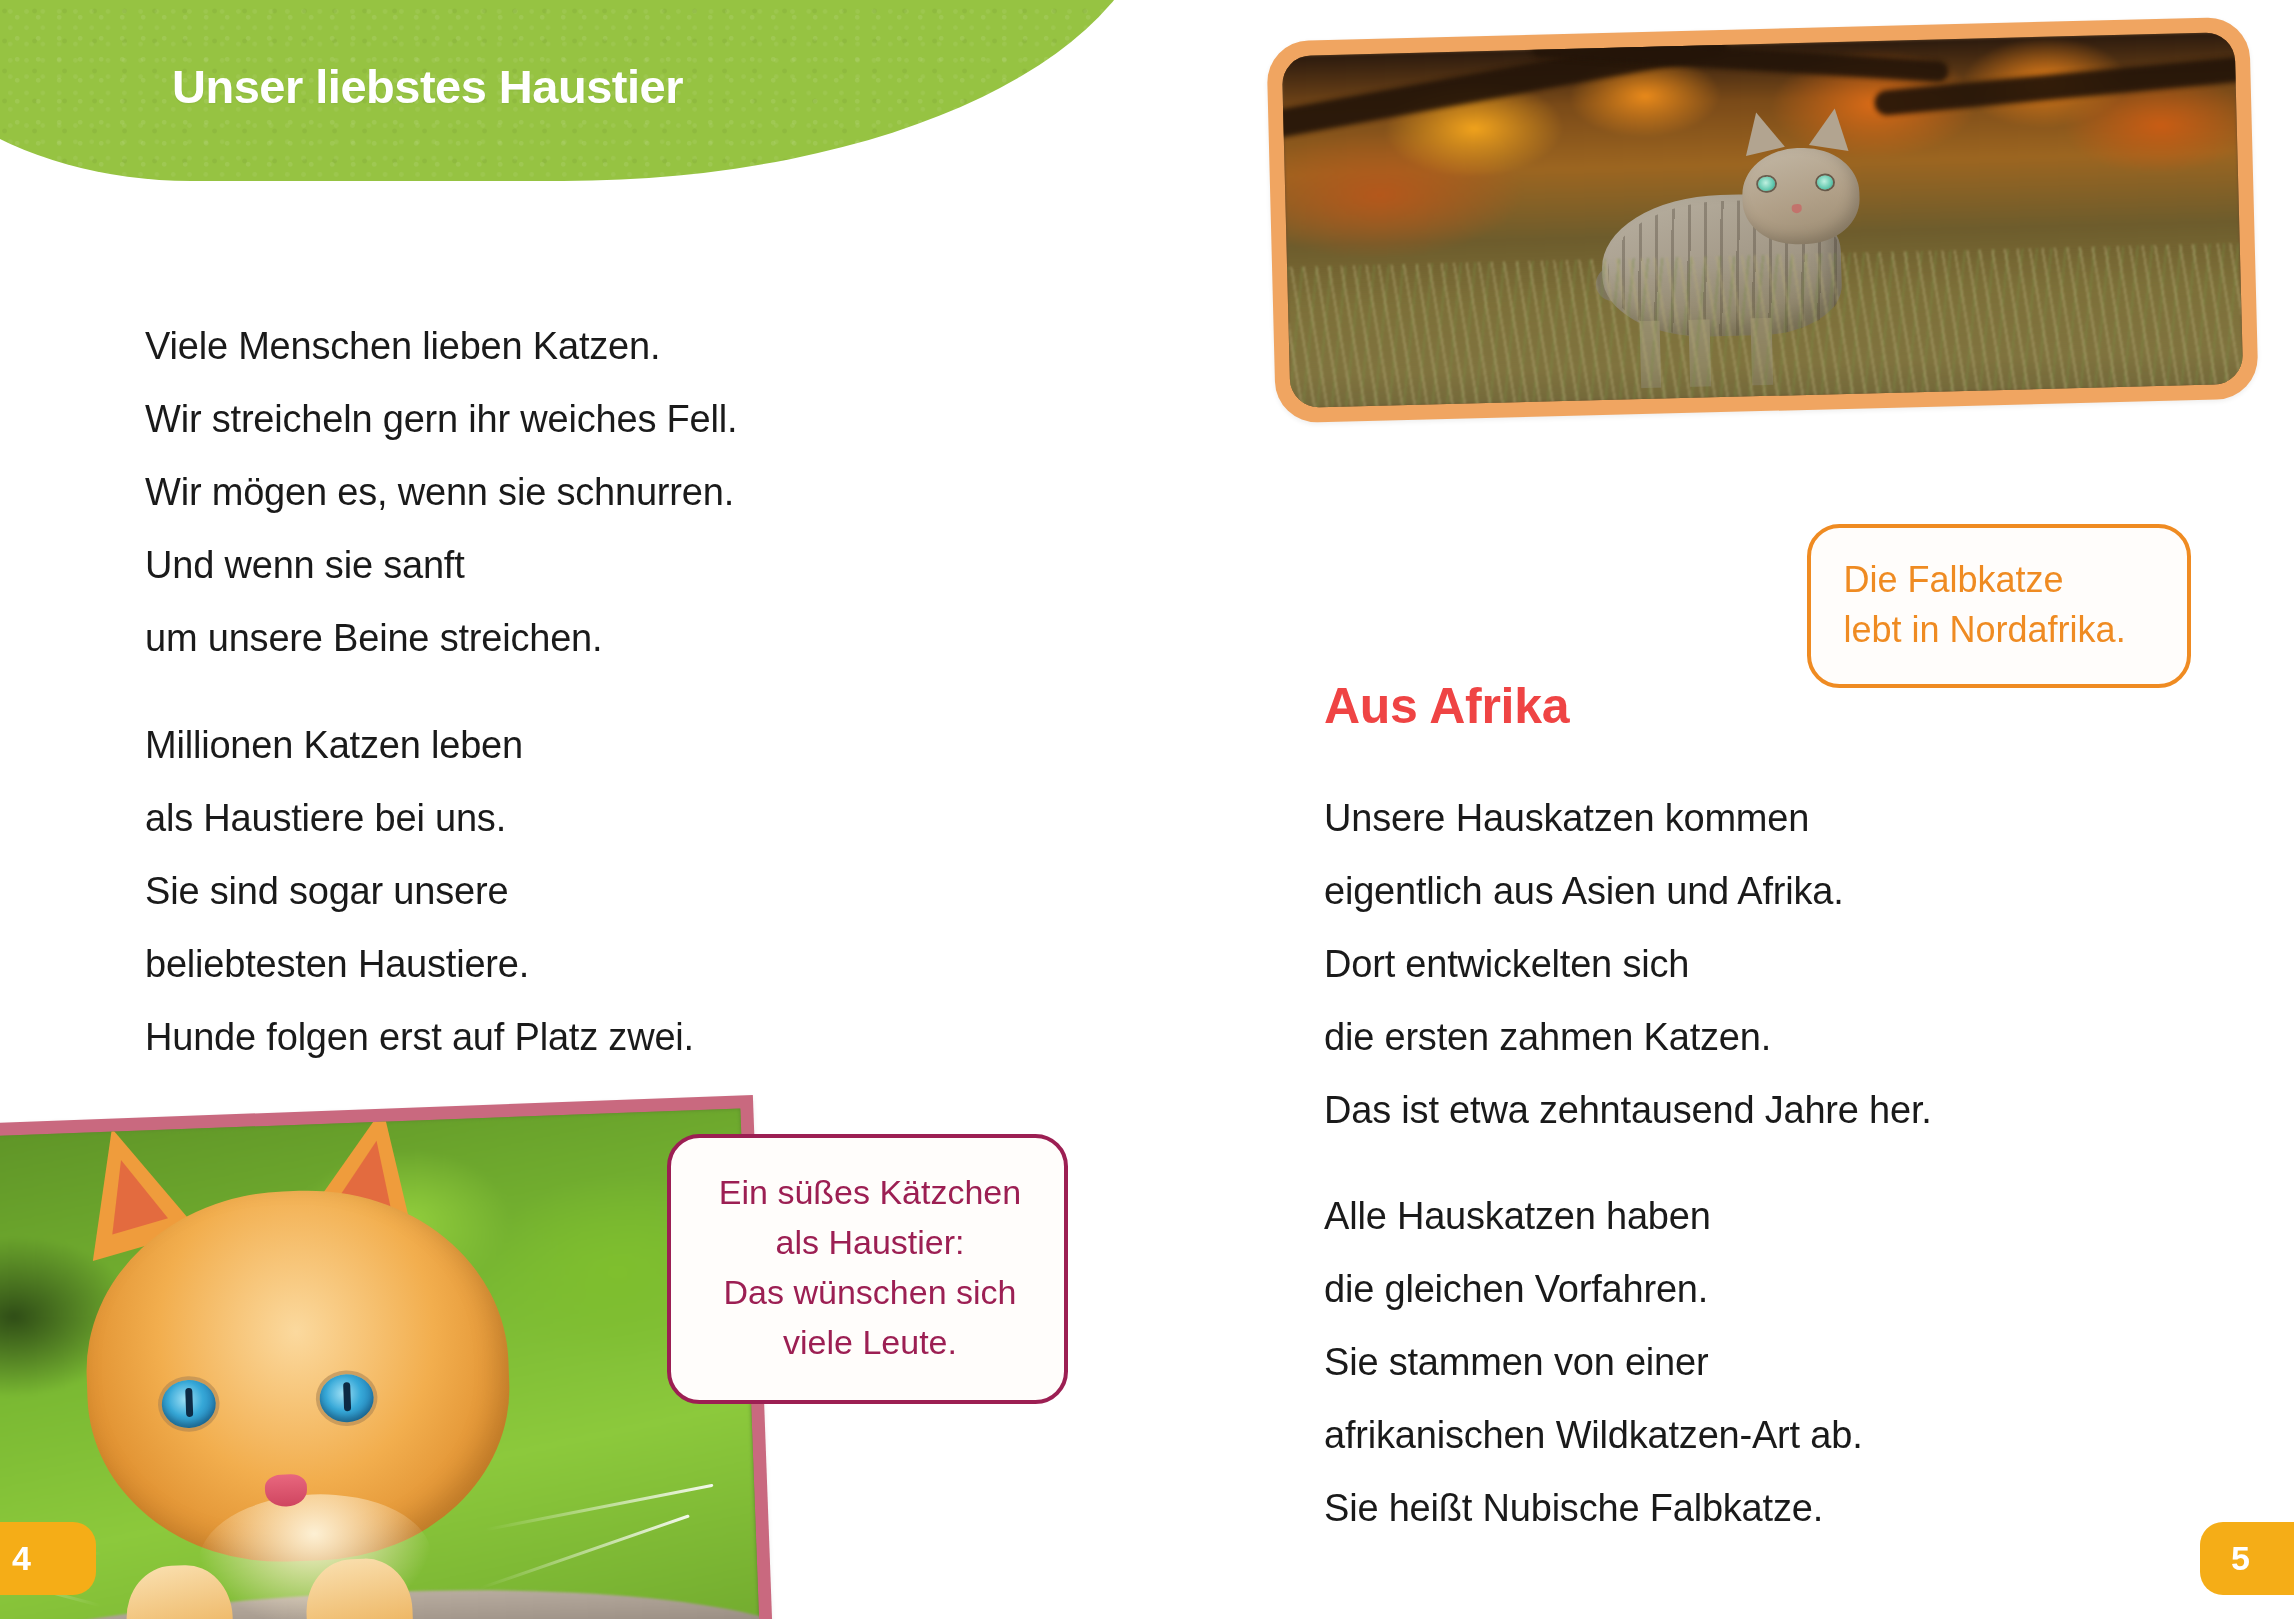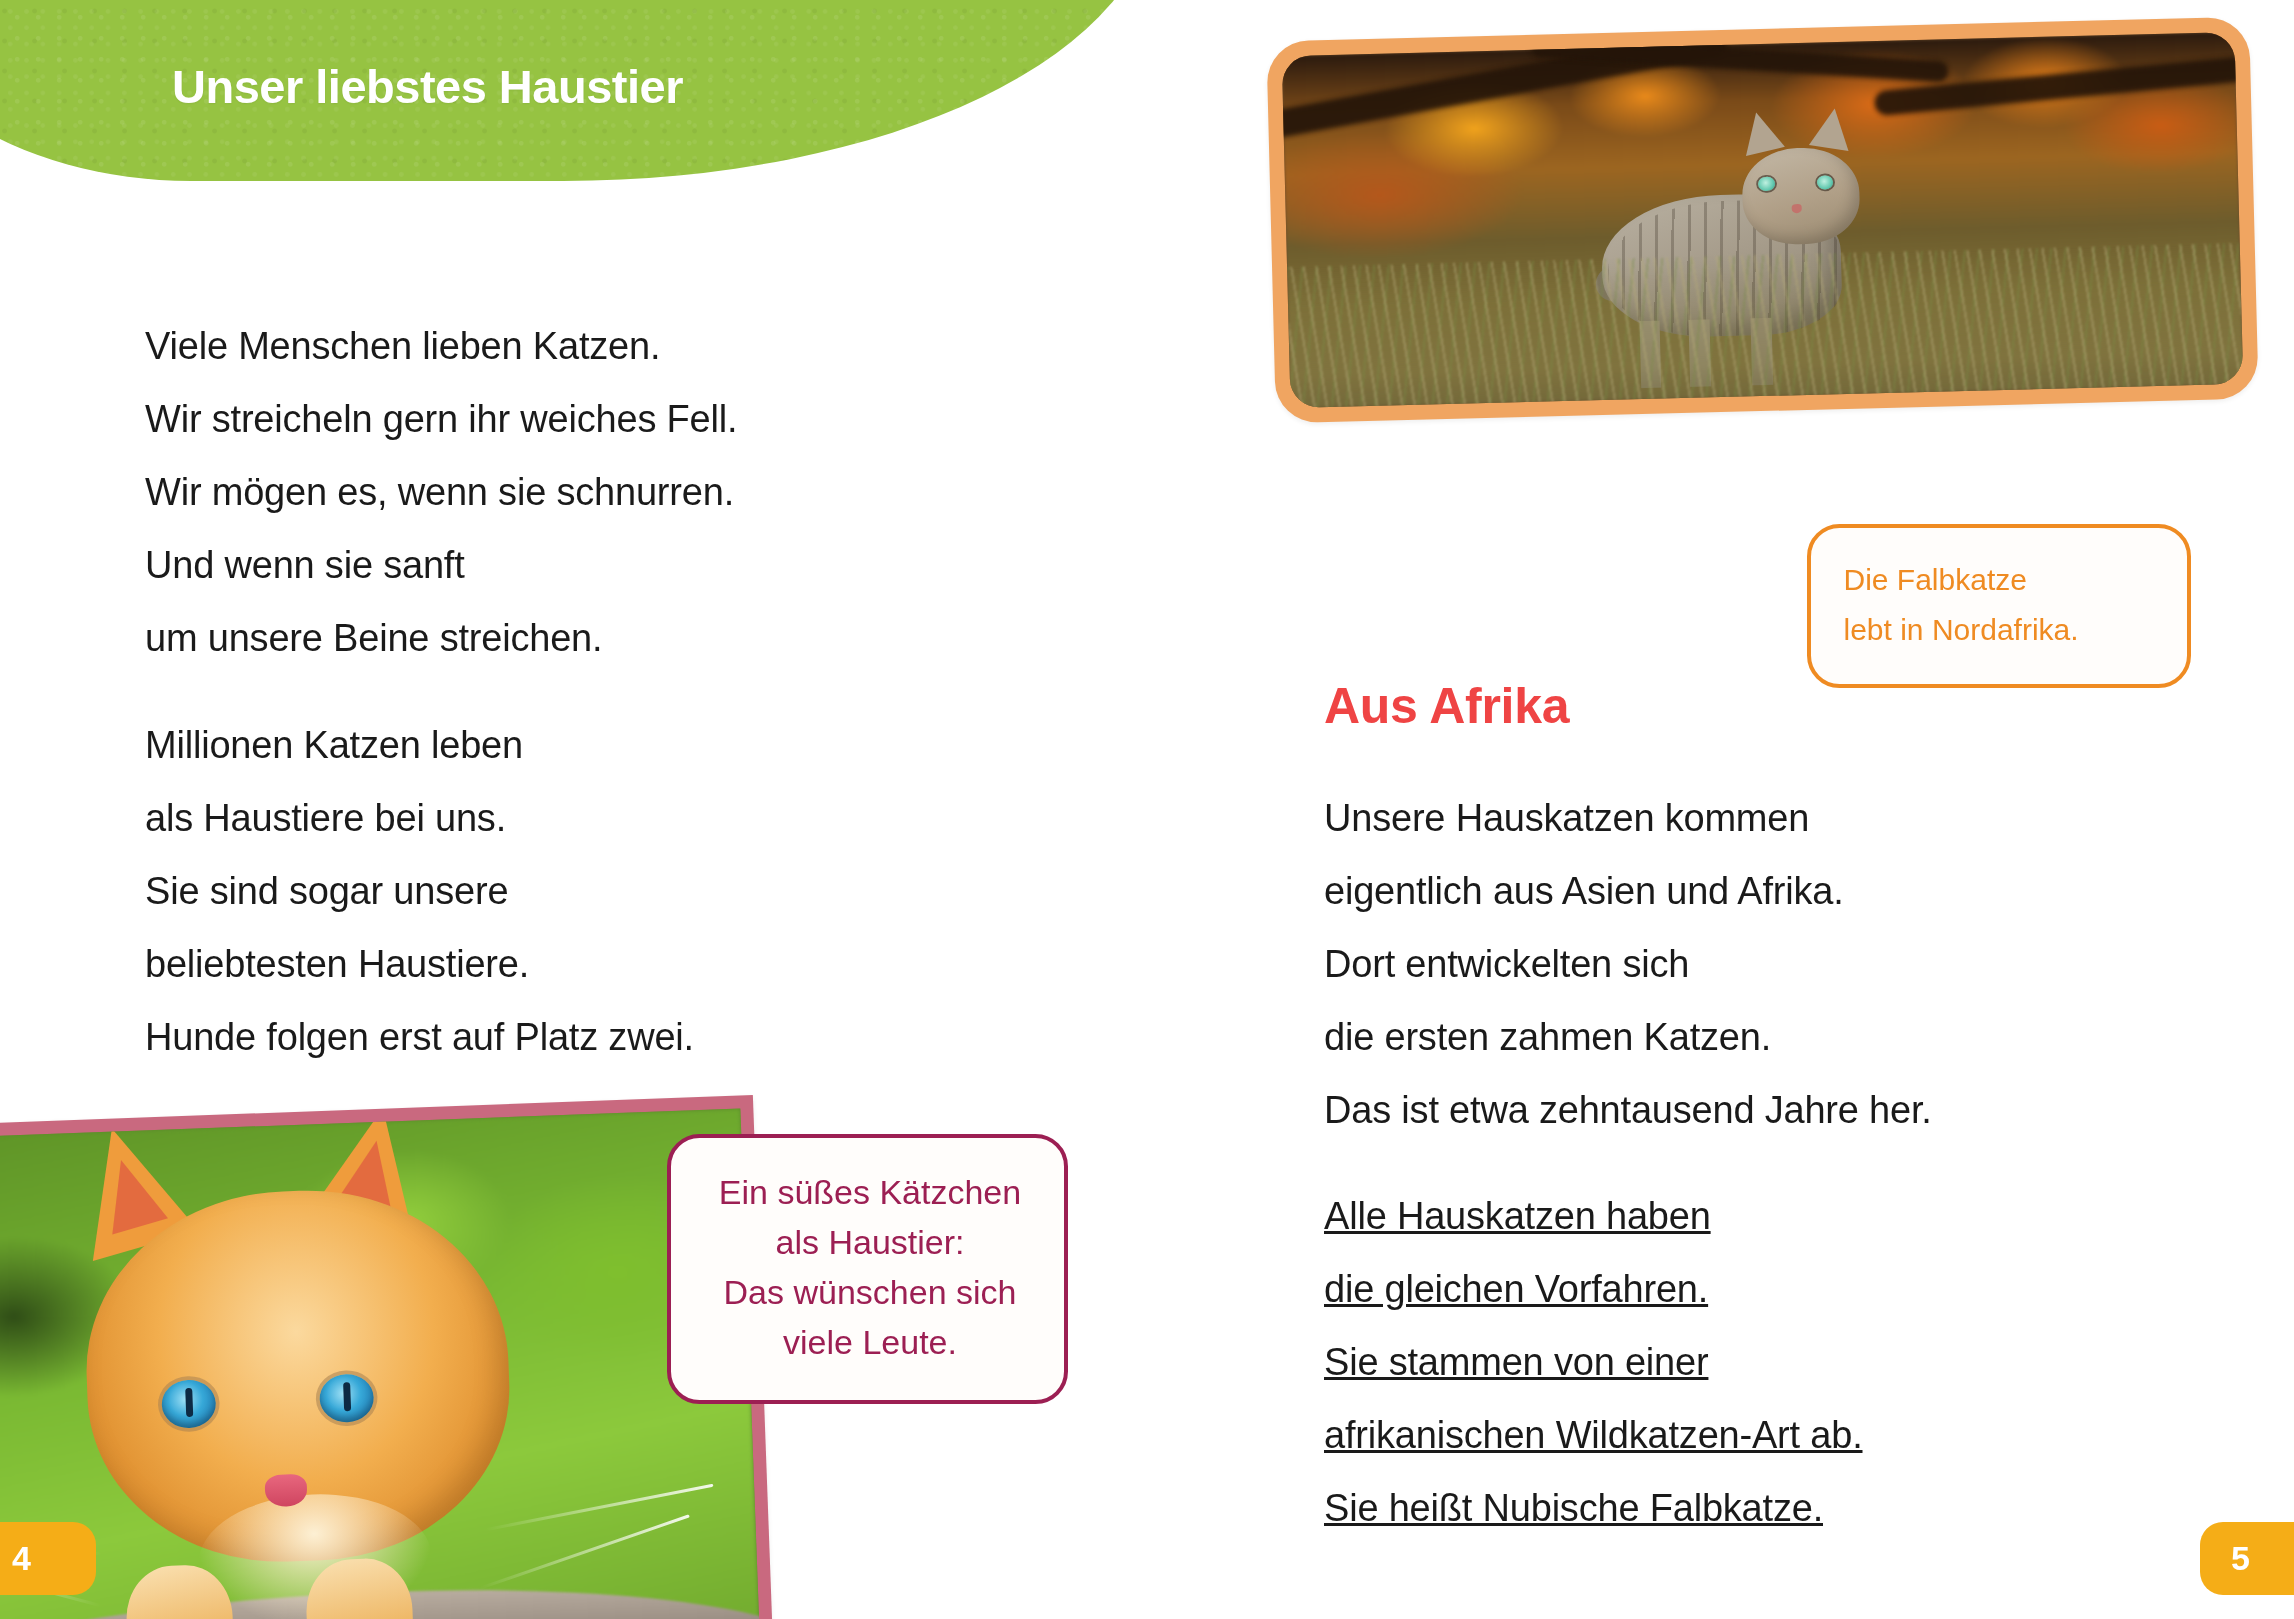--- a/index.html
+++ b/index.html
@@ -64,21 +64,21 @@
     line-height: 73px;
     color: #1a1a1a;
     letter-spacing: -0.2px;
     white-space: pre-line;
   }
 
   #left-para-1 { left: 145px; top: 310px; width: 784px; }
   #left-para-2 { left: 145px; top: 709px; width: 784px; }
 
   #right-para-1 { left: 1324px; top: 782px; width: 793px; }
-  #right-para-2 { left: 1324px; top: 1180px; width: 793px; text-decoration: underline; }
+  #right-para-2 { left: 1324px; top: 1180px; width: 793px; }
 
   
   .section-heading {
     position: absolute;
     left: 1324px;
     top: 677px;
     font-size: 50px;
     font-weight: bold;
     color: #ef4444;
     letter-spacing: -0.3px;
@@ -297,21 +297,21 @@
     z-index: 30;
   }
 
   #callout-orange {
     left: 1807px;
     top: 524px;
     width: 384px;
     padding: 27px 29px 29px 32.5px;
     border: 4.8px solid #ef8b22;
     color: #ef8b22;
-    font-size: 30px;
+    font-size: 36px;
     line-height: 50px;
   }
 
   #callout-pink {
     left: 667px;
     top: 1134px;
     width: 401px;
     padding: 29px 29px 32.5px 34px;
     border: 4.8px solid #9c1f53;
     color: #9c1f53;

